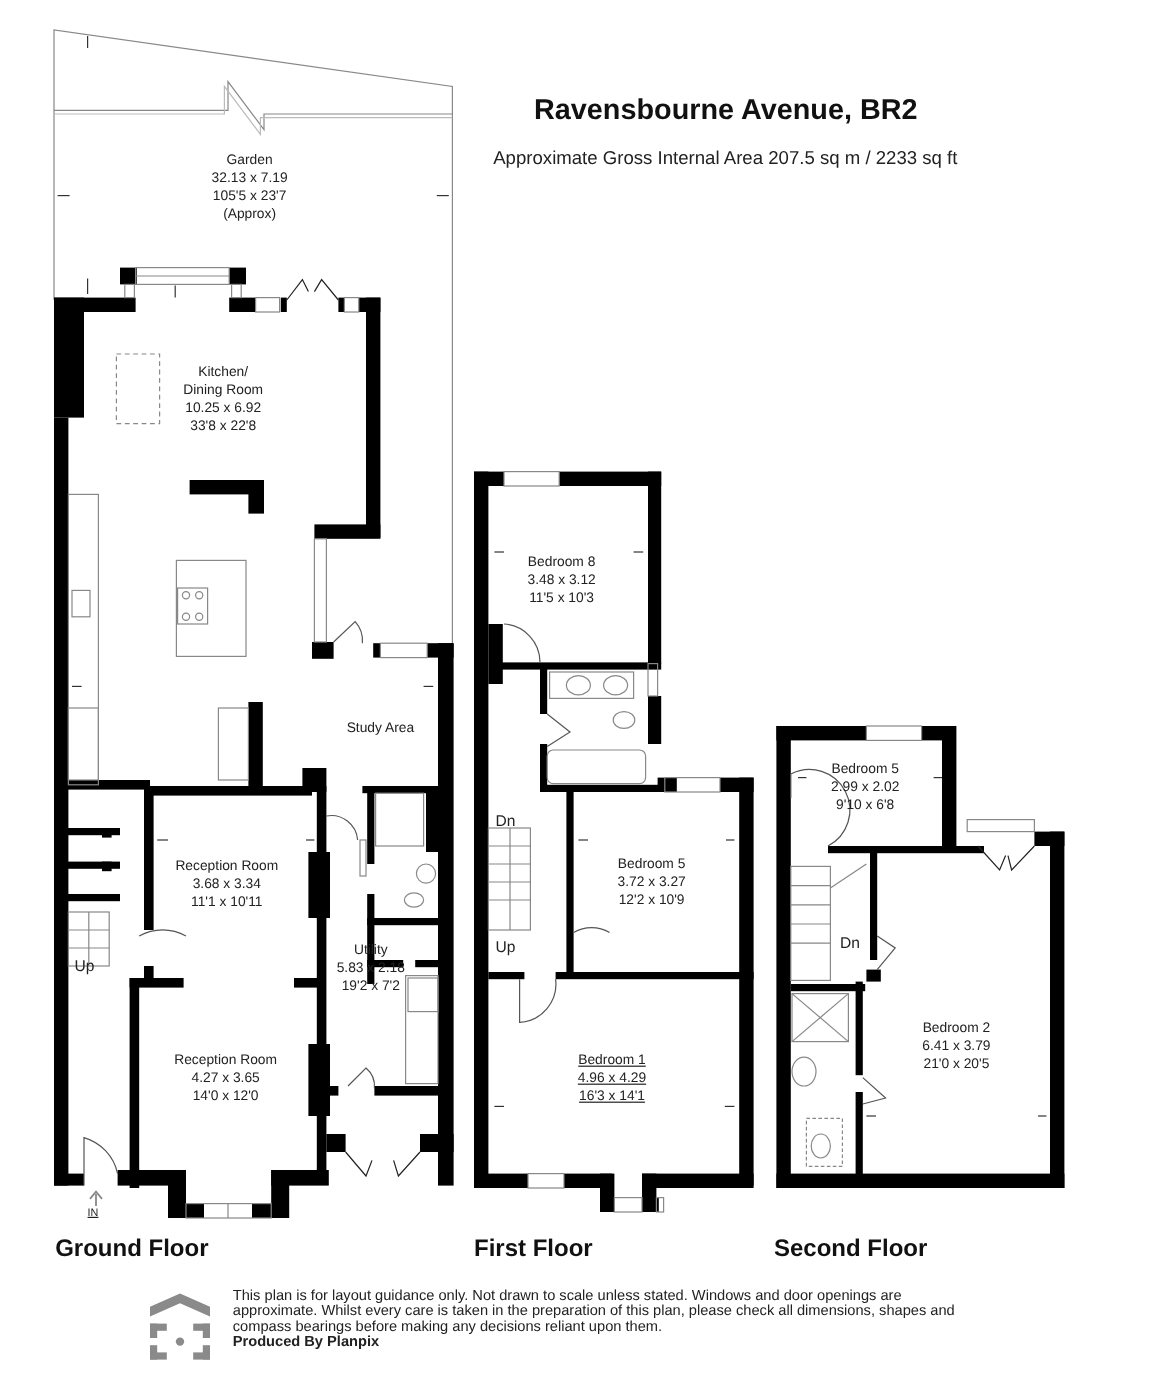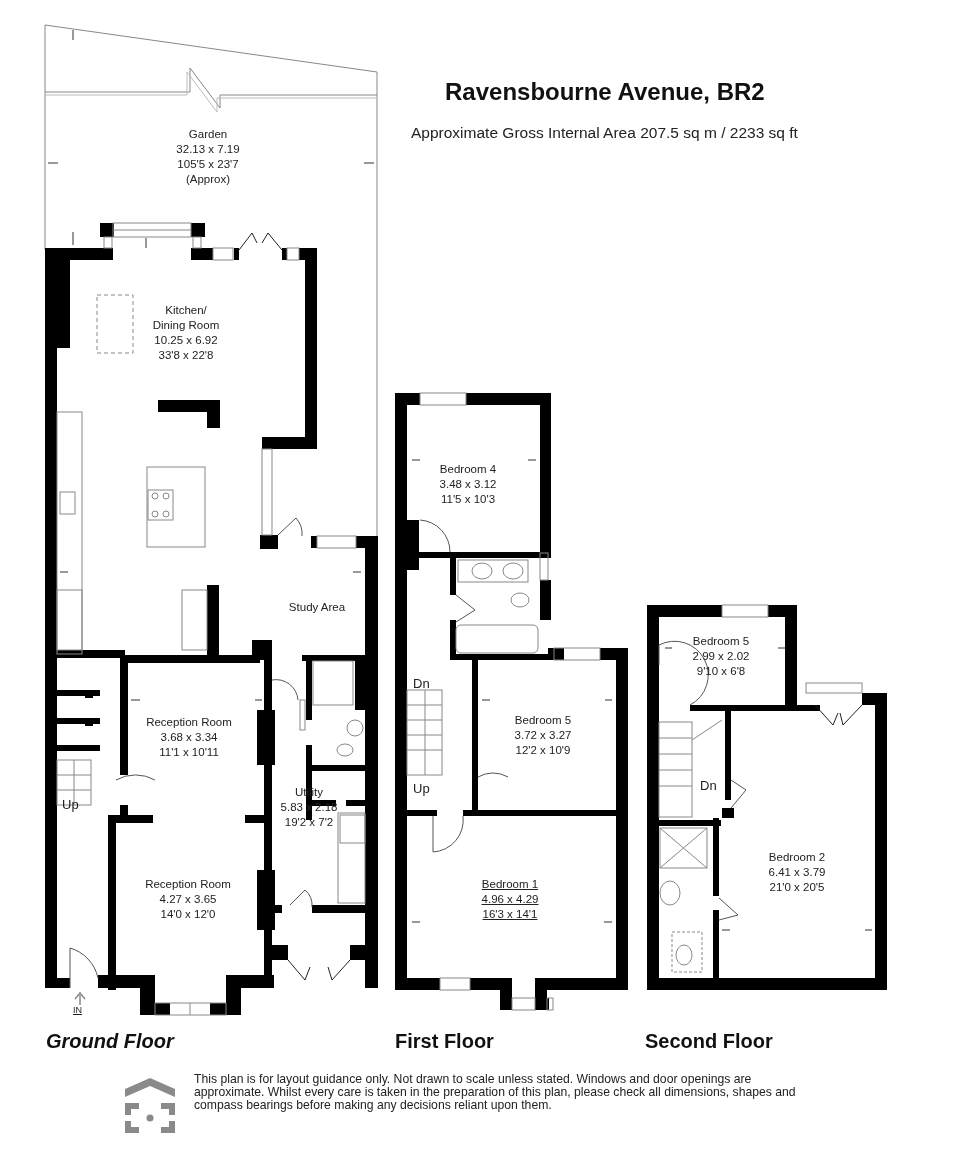--- a/index.html
+++ b/index.html
@@ -301,21 +301,21 @@
 </div>
 <div class="room-label" style="left:309px; top:785px;">
   <div>Utility</div>
   <div>5.83 x 2.18</div>
   <div>19'2 x 7'2</div>
 </div>
 <div class="small-label" style="left:62px; top:797px;">Up</div>
 <div class="small-label" style="left:73px; top:1005px; font-size:9px;text-decoration:underline;">IN</div>
 
 <div class="room-label" style="left:468px; top:462px;">
-  <div>Bedroom 4</div>
+  <div>Bedroom 8</div>
   <div>3.48 x 3.12</div>
   <div>11'5 x 10'3</div>
 </div>
 <div class="room-label" style="left:543px; top:713px;">
   <div>Bedroom 5</div>
   <div>3.72 x 3.27</div>
   <div>12'2 x 10'9</div>
 </div>
 <div class="room-label" style="left:510px; top:877px;text-decoration:underline;">
   <div>Bedroom 1</div>
@@ -330,32 +330,33 @@
   <div>2.99 x 2.02</div>
   <div>9'10 x 6'8</div>
 </div>
 <div class="room-label" style="left:797px; top:850px;">
   <div>Bedroom 2</div>
   <div>6.41 x 3.79</div>
   <div>21'0 x 20'5</div>
 </div>
 <div class="small-label" style="left:700px; top:778px;">Dn</div>
 
-<div class="floor-label" style="left:46px;font-style:italic;">Ground Floor</div>
+<div class="floor-label" style="left:46px;">Ground Floor</div>
 <div class="floor-label" style="left:395px;">First Floor</div>
 <div class="floor-label" style="left:645px;">Second Floor</div>
 
 <svg class="logo" viewBox="0 0 60 60" xmlns="http://www.w3.org/2000/svg">
   <polygon points="5,14 30,3 55,14 55,22 30,11 5,22" fill="#8a8a8a"></polygon>
   <rect x="5" y="28" width="14" height="6" fill="#8a8a8a"></rect>
   <rect x="5" y="28" width="6" height="12" fill="#8a8a8a"></rect>
   <rect x="41" y="28" width="14" height="6" fill="#8a8a8a"></rect>
   <rect x="49" y="28" width="6" height="12" fill="#8a8a8a"></rect>
   <rect x="5" y="46" width="6" height="12" fill="#8a8a8a"></rect>
   <rect x="5" y="52" width="14" height="6" fill="#8a8a8a"></rect>
   <rect x="49" y="46" width="6" height="12" fill="#8a8a8a"></rect>
   <rect x="41" y="52" width="14" height="6" fill="#8a8a8a"></rect>
   <circle cx="30" cy="43" r="3.5" fill="#8a8a8a"></circle>
 </svg>
 
 <div class="disclaimer">
   <span>This plan is for layout guidance only. Not drawn to scale unless stated. Windows and door openings are approximate. Whilst every care is taken in the preparation of this plan, please check all dimensions, shapes and compass bearings before making any decisions reliant upon them.</span>
+  <span class="producer">Produced By Planpix</span>
 </div>
 
 </body></html>

